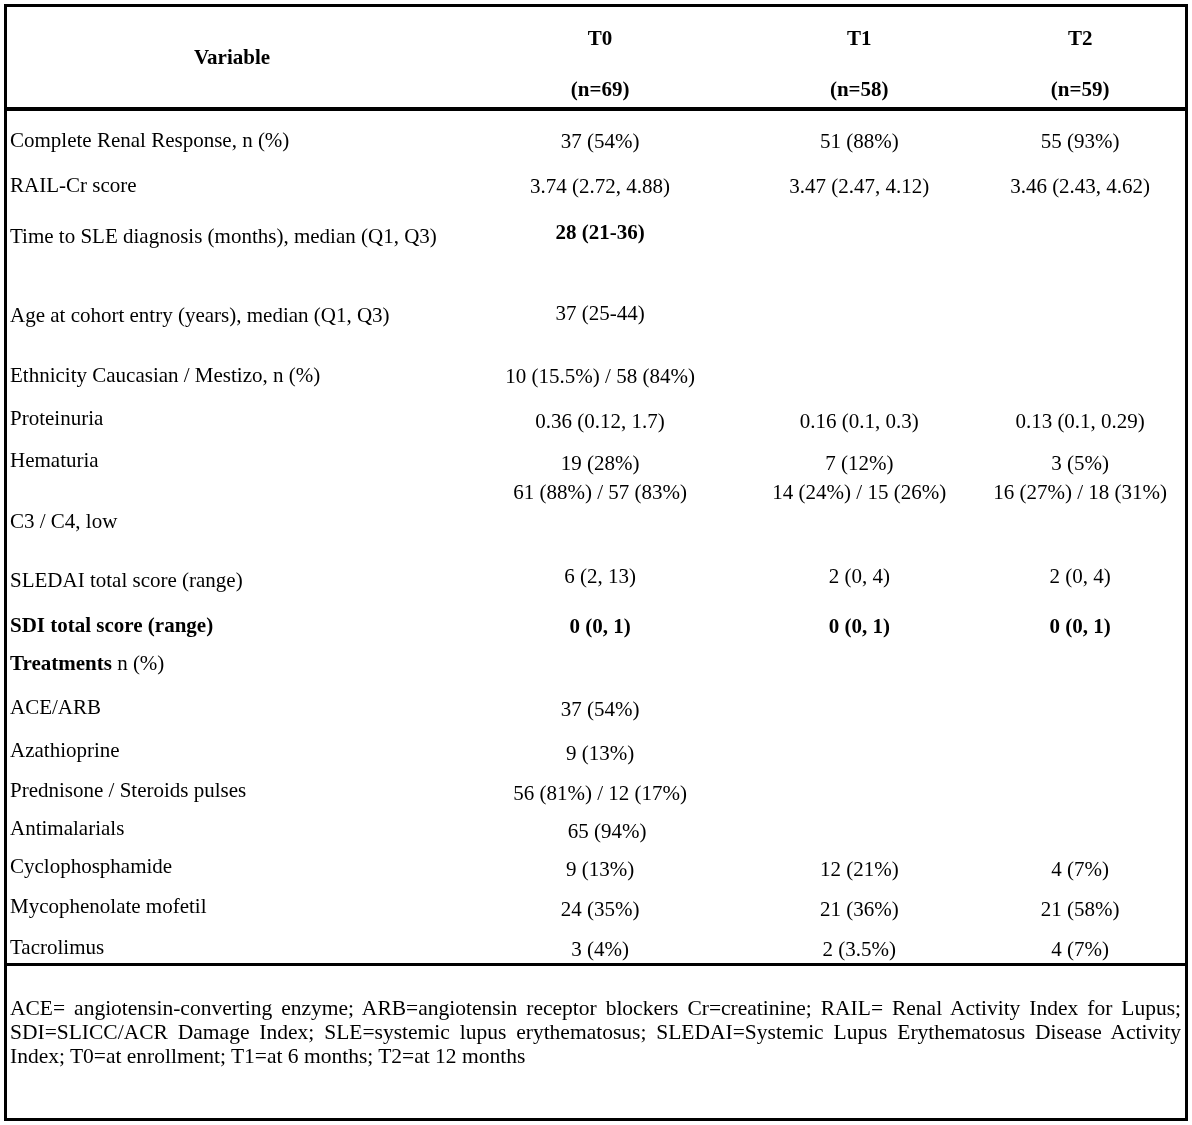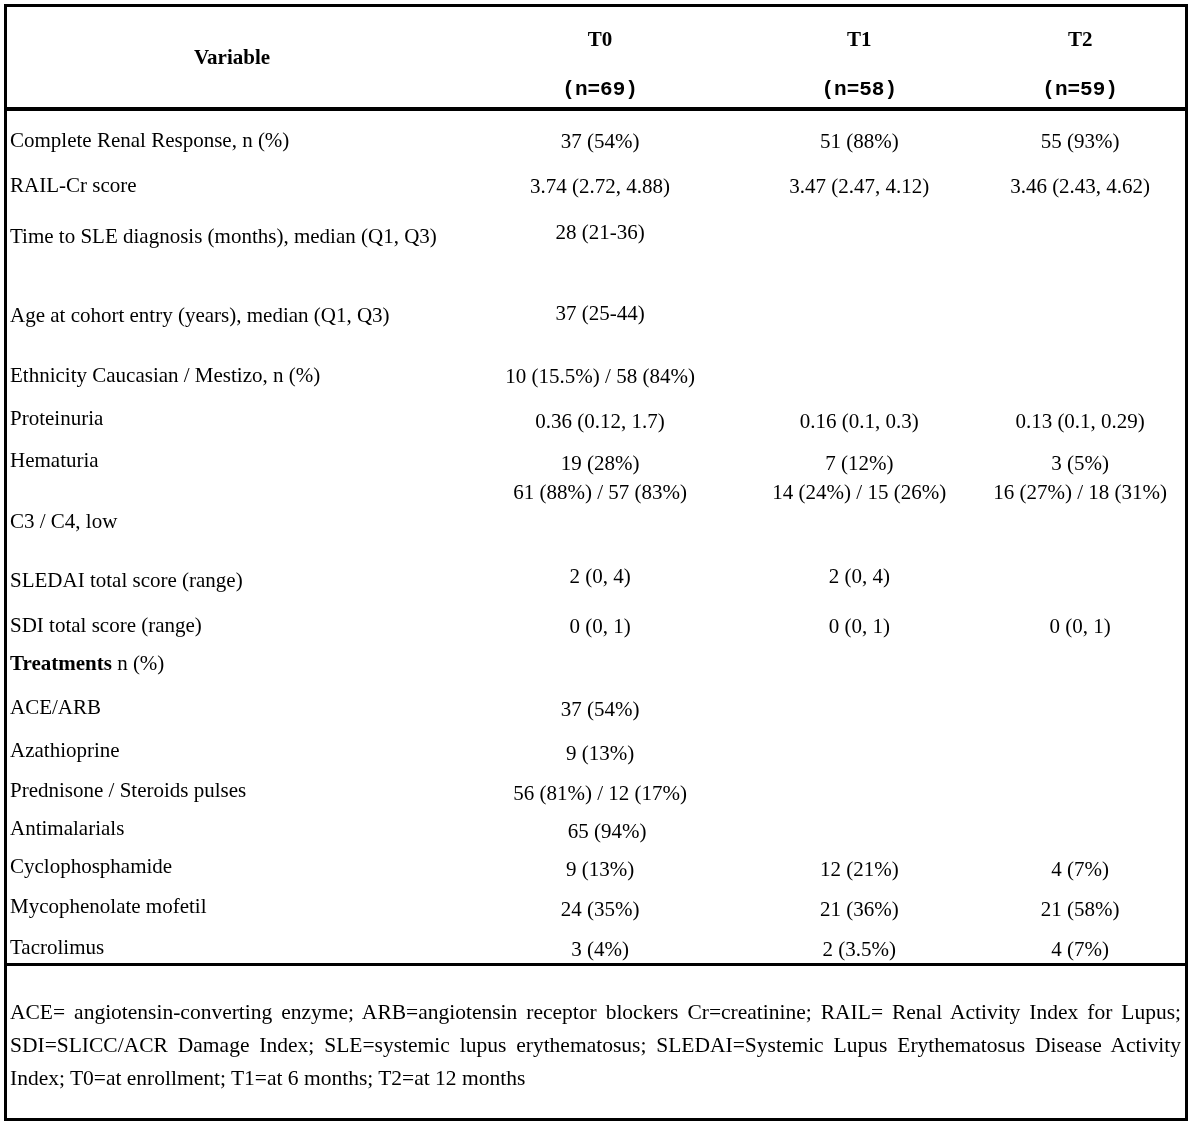--- a/index.html
+++ b/index.html
@@ -42,21 +42,20 @@
   }
   .thead .h-col {
     display: flex;
     flex-direction: column;
     align-items: center;
     justify-content: center;
     padding-top: 14px;
   }
   .thead .h-col .h-line2 {
     margin-top: 26px;
-    font-family: Liberation Mono, monospace;
   }
   
   .tbody {
     flex: 0 0 auto;
   }
   .row {
     display: grid;
     grid-template-columns: 38.2% 24.3% 19.7% 17.8%;
     font-size: 21px;
     line-height: 26px;
@@ -74,45 +73,45 @@
   }
   .row:nth-child(1)  { height: 45px; }
   .row:nth-child(2)  { height: 45px; }
   .row:nth-child(3)  { height: 85px; }
   .row:nth-child(4)  { height: 60px; }
   .row:nth-child(5)  { height: 45px; }
   .row:nth-child(6)  { height: 42px; }
   .row:nth-child(7)  { height: 38px; }
   .row:nth-child(8)  { height: 75px; }
   .row:nth-child(9)  { height: 50px; }
-  .row:nth-child(10) { height: 45px; }
+  .row:nth-child(10) { height: 45px; font-weight: bold; }
   .row:nth-child(11) { height: 38px; }
   .row:nth-child(12) { height: 44px; }
   .row:nth-child(13) { height: 40px; }
   .row:nth-child(14) { height: 38px; }
   .row:nth-child(15) { height: 38px; gap: 7px; }
   .row:nth-child(16) { height: 40px; }
   .row:nth-child(17) { height: 40px; }
   .row:nth-child(18) { height: 44px; }
   
   .row:nth-child(3) .cell.label { align-self: start; padding-top: 22px; padding-bottom: 0; }
-  .row:nth-child(3) .cell.val   { padding-top: 18px; }
+  .row:nth-child(3) .cell.val   { padding-top: 18px; font-weight: bold; }
   .row:nth-child(4) .cell.label { align-self: start; padding-top: 16px; padding-bottom: 0; }
   .row:nth-child(4) .cell.val   { padding-top: 14px; }
   
   .row:nth-child(8) .cell.val   { padding-top: 8px; }
   .row:nth-child(8) .cell.label { padding-bottom: 12px; }
   
   .tfoot {
     flex: 1 1 auto;
     border-top: 3px solid #000000;
     box-sizing: border-box;
     padding: 30px 4px 0 3px;
     font-size: 21.5px;
-    line-height: 33px;
+    line-height: 24px;
     text-align: justify;
   }
 </style>
 </head>
 <body>
 
 <div class="table-frame">
 
   <div class="thead">
     <div class="h-var">
@@ -176,20 +175,21 @@
         <div class="cell val">3 (5%)</div>
       </div>
       <div class="row">
         <div class="cell label">C3 / C4, low</div>
         <div class="cell val">61 (88%) / 57 (83%)</div>
         <div class="cell val">14 (24%) / 15 (26%)</div>
         <div class="cell val">16 (27%) / 18 (31%)</div>
       </div>
       <div class="row">
         <div class="cell label">SLEDAI total score (range)</div>
+        <div class="cell val">6 (2, 13)</div>
         <div class="cell val">2 (0, 4)</div>
         <div class="cell val">2 (0, 4)</div>
       </div>
       <div class="row">
         <div class="cell label">SDI total score (range)</div>
         <div class="cell val">0 (0, 1)</div>
         <div class="cell val">0 (0, 1)</div>
         <div class="cell val">0 (0, 1)</div>
       </div>
       <div class="row">

